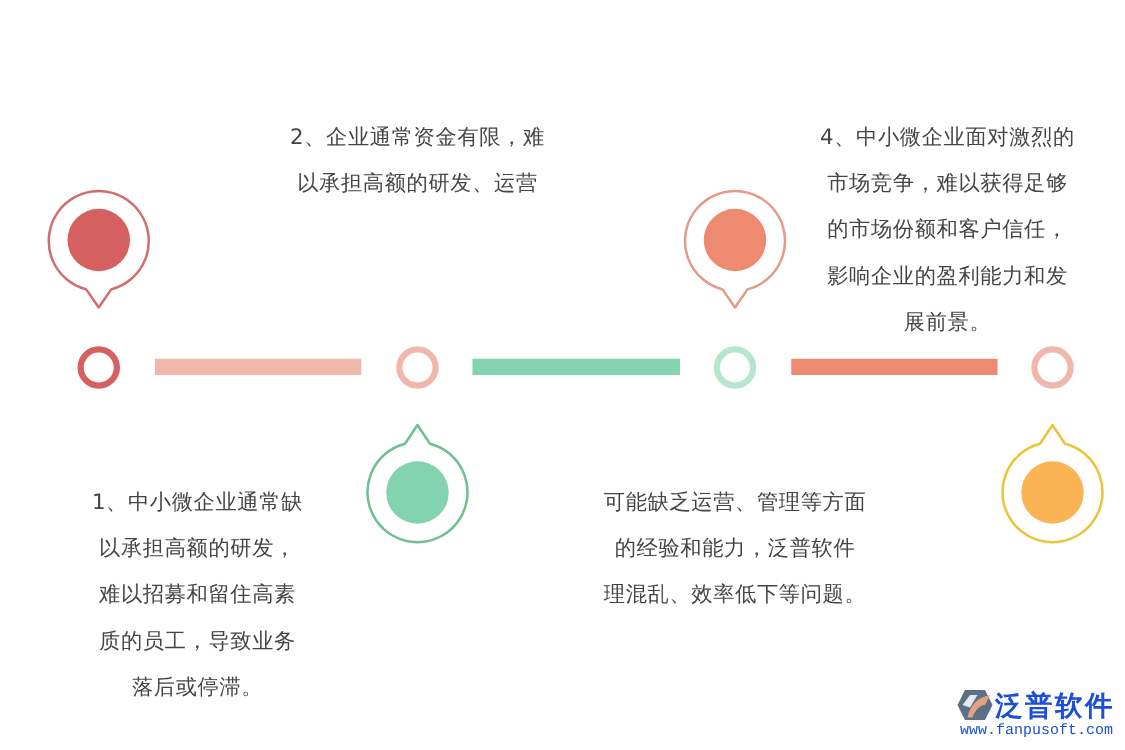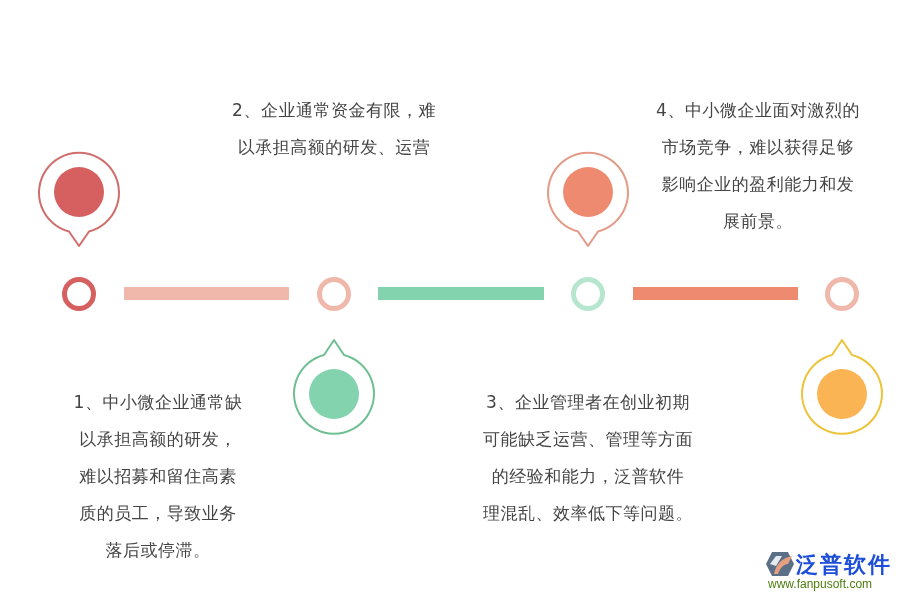--- a/index.html
+++ b/index.html
@@ -5,22 +5,22 @@
     html, body { margin: 0; padding: 0; background: #ffffff; }
     body { width: 900px; height: 600px; position: relative; overflow: hidden;
            font-family: "DejaVu Sans", "Liberation Sans", sans-serif; }
     .canvas { position: absolute; left: 0; top: 0; width: 900px; height: 600px; }
     .text-block { position: absolute; color: #444444; font-size: 17px; line-height: 37px;
                   text-align: center; letter-spacing: 0.5px; margin-top: 33px; }
     .text-block span { display: block; white-space: nowrap; }
     .logo { position: absolute; left: 762px; top: 548px; width: 134px; height: 46px; }
     .logo-name { position: absolute; left: 34px; top: 2px; font-size: 22px; color: #1d4ed8;
                  letter-spacing: 2px; white-space: nowrap; font-weight: bold; }
-    .logo-url { position: absolute; left: 6px; top: 29px; font-size: 12px; color: #4d7c0f;
-                font-family: Liberation Sans, sans-serif; white-space: nowrap; }
+    .logo-url { position: absolute; left: 6px; top: 29px; font-size: 12px; color: #1d4ed8;
+                font-family: Liberation Mono, monospace; white-space: nowrap; }
   </style>
 </head>
 <body>
 
 <svg class="canvas" viewBox="0 0 900 600" xmlns="http://www.w3.org/2000/svg">
 
   <rect x="124" y="287" width="165" height="13" fill="#f0b8aa"></rect>
   <rect x="378" y="287" width="166" height="13" fill="#82d3ae"></rect>
   <rect x="633" y="287" width="165" height="13" fill="#ee8a6f"></rect>
 
@@ -57,29 +57,29 @@
   <span>质的员工，导致业务</span>
   <span>落后或停滞。</span>
 </div>
 
 <div class="text-block" style="left:218px; top:59px; width:232px;">
   <span>2、企业通常资金有限，难</span>
   <span>以承担高额的研发、运营</span>
 </div>
 
 <div class="text-block" style="left:466px; top:351px; width:244px;">
-  <span>3、企业管理者在创业初期</span>
   <span>可能缺乏运营、管理等方面</span>
   <span>的经验和能力，泛普软件</span>
   <span>理混乱、效率低下等问题。</span>
 </div>
 
 <div class="text-block" style="left:642px; top:59px; width:232px;">
   <span>4、中小微企业面对激烈的</span>
   <span>市场竞争，难以获得足够</span>
+  <span>的市场份额和客户信任，</span>
   <span>影响企业的盈利能力和发</span>
   <span>展前景。</span>
 </div>
 
 <div class="logo">
   <svg width="32" height="28" viewBox="0 0 32 28" style="position:absolute; left:2px; top:2px;">
     <polygon points="8,2 24,2 30,14 24,26 8,26 2,14" fill="#5b6f86"></polygon>
     <path d="M 10 24 C 12 14, 18 8, 28 6 L 24 14 C 20 14, 16 18, 14 24 Z" fill="#e6a07f"></path>
     <path d="M 6 14 L 12 6 L 18 6 L 12 16 Z" fill="#ffffff" opacity="0.85"></path>
   </svg>

